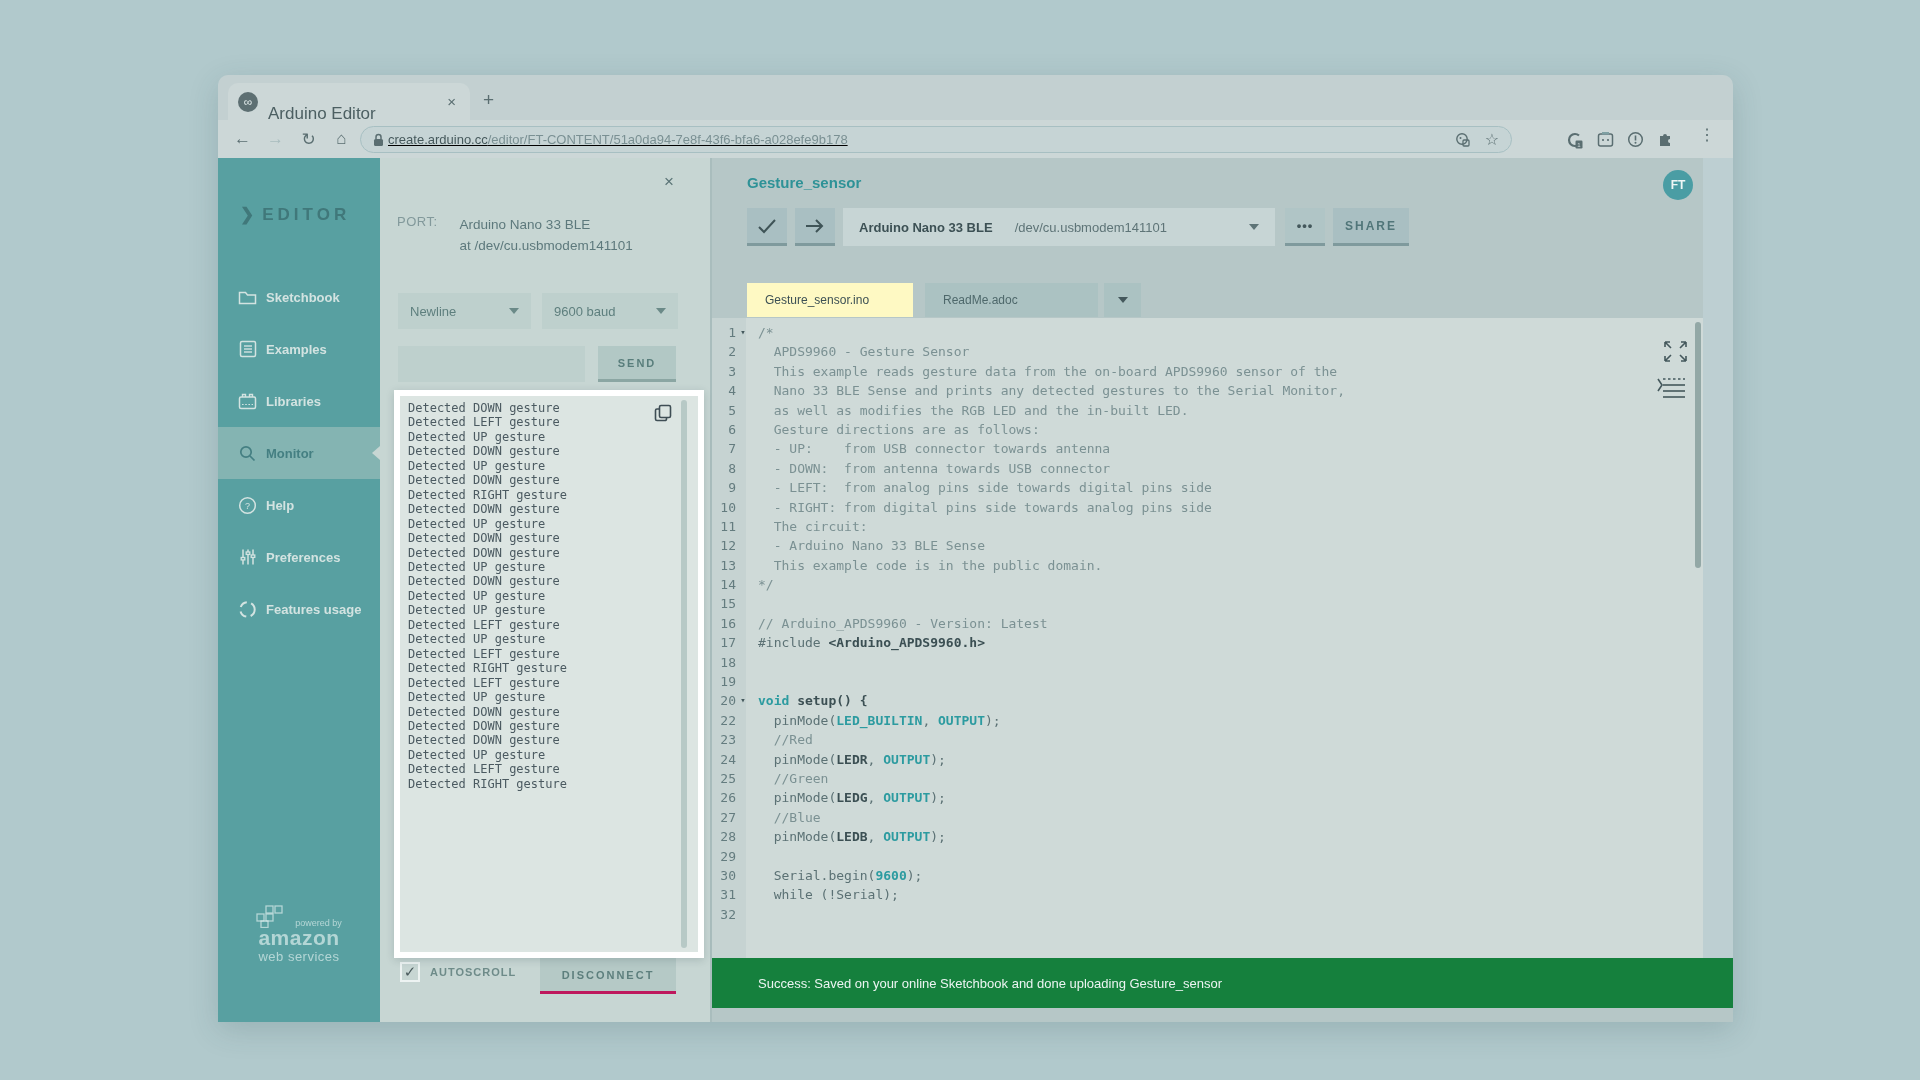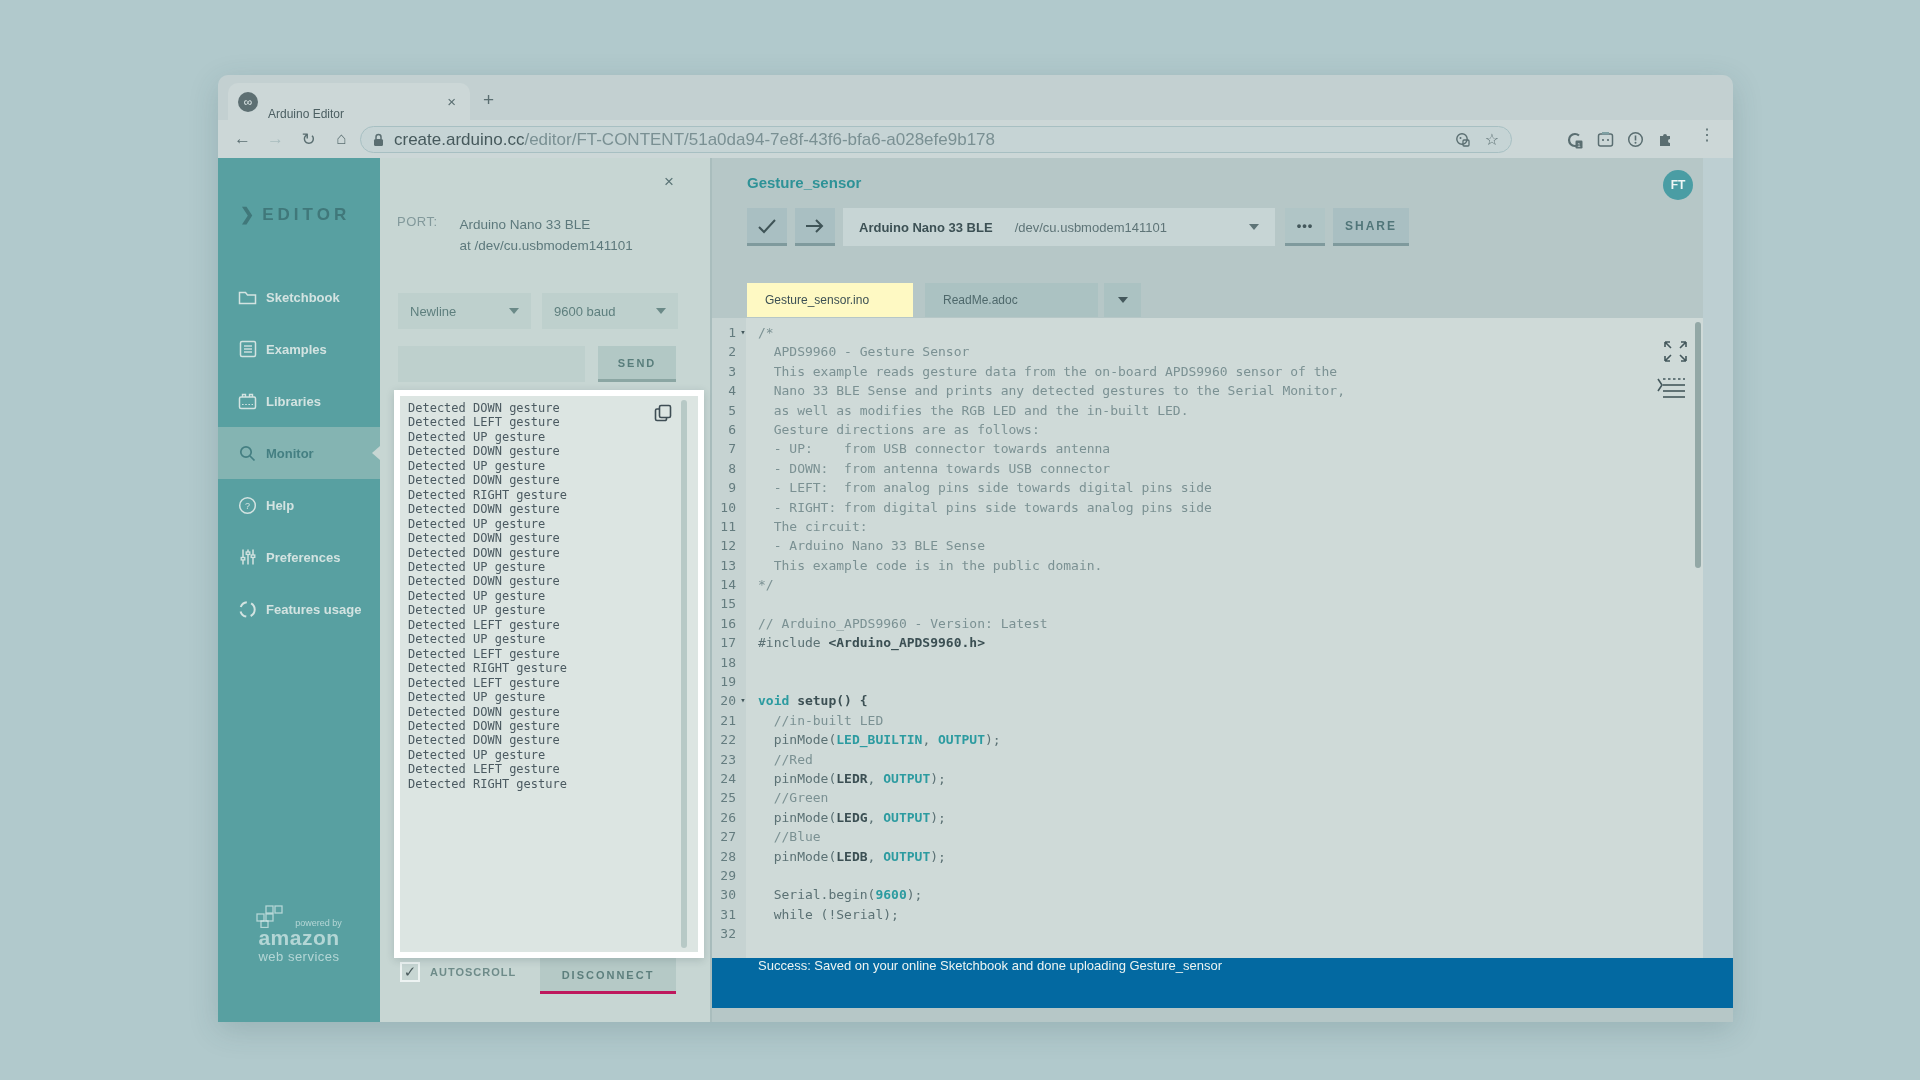--- a/index.html
+++ b/index.html
@@ -7,30 +7,30 @@
   body { background:#b1c9cc; font-family:"Liberation Sans", sans-serif; position:relative; }
 
   
   .window { position:absolute; left:218px; top:75px; width:1515px; height:947px;
             border-radius:10px 10px 0 0; box-shadow:0 8px 30px rgba(40,70,75,.18); overflow:hidden; }
   .tabstrip { position:absolute; left:0; top:0; width:100%; height:45px; background:#c3d0d1; }
   .btab { position:absolute; left:10px; top:8px; width:242px; height:37px; background:#ccd7d7;
           border-radius:10px 10px 0 0; display:flex; align-items:center; padding:0 10px; }
   .favicon { width:20px; height:20px; border-radius:50%; background:#5d6f72; color:#dfe8e8;
              font-size:12px; line-height:20px; text-align:center; flex:0 0 20px; }
-  .btab-title { font-size:12px; color:#4c5f62; margin-left:10px; flex:1; white-space:nowrap; overflow:hidden;margin-top:24px; }
+  .btab-title { font-size:17px; color:#4c5f62; margin-left:10px; flex:1; white-space:nowrap; overflow:hidden;margin-top:24px; }
   .tab-close { color:#5a6e71; font-size:15px; cursor:default; padding:0 4px; }
   .newtab { position:absolute; left:265px; top:14px; font-size:19px; color:#5a6e71; }
   .urlrow { position:absolute; left:0; top:45px; width:100%; height:38px; background:#ccd7d7;
             display:flex; align-items:center; }
   .navic { font-size:17px; color:#5a6e71; width:33px; text-align:center; }
   .navic.disabled { color:#a8bcbe; }
   .omnibox { position:absolute; left:142px; top:6px; width:1152px; height:27px; border-radius:14px;
              background:#c6d4d5; border:1px solid #a7bfc2; display:flex; align-items:center; padding:0 12px; }
-  .url-text { font-size:17px; margin-left:10px; white-space:nowrap; }
+  .url-text { font-size:13px; margin-left:4px; white-space:nowrap;text-decoration:underline; }
   .url-domain { color:#46595c; }
   .url-path { color:#7a9093; }
   .omni-right { margin-left:auto; display:flex; align-items:center; gap:14px; }
   .ext-icons { position:absolute; right:58px; top:6px; height:27px; display:flex; align-items:center; gap:13px; }
   .kebab { position:absolute; right:18px; top:5px; font-size:16px; color:#5a6e71; letter-spacing:0; }
 
   .content { position:absolute; left:0; top:83px; width:1515px; height:864px; background:#b6c7c7; }
 
   
   .sidebar { position:absolute; left:0; top:0; width:162px; height:864px; background:#58a0a1; }
@@ -117,22 +117,22 @@
   .gutter-cell { width:24px; text-align:right; color:#647c7f; flex:0 0 24px; }
   .fold { width:14px; flex:0 0 14px; text-align:center; font-size:9px; color:#44585c; }
   .code-text { padding-left:8px; }
   .tk-cm { color:#7b9193; }
   .tk-d  { color:#5b7174; }
   .tk-k  { color:#2c9ba0; font-weight:bold; }
   .tk-b  { color:#3b4f53; font-weight:bold; }
   .code-scroll { position:absolute; left:983px; top:164px; width:6px; height:246px; background:#93a8a6; border-radius:3px; }
   .exp-icon { position:absolute; left:951px; top:182px; width:26px; height:24px; }
   .fmt-icon { position:absolute; left:945px; top:218px; width:30px; height:24px; }
-  .statusbar { position:absolute; left:0; top:800px; width:1021px; height:50px; background:#0369a1;
-          display:flex; align-items:flex-start; padding-left:46px; }
+  .statusbar { position:absolute; left:0; top:800px; width:1021px; height:50px; background:#15803d;
+          display:flex; align-items:center; padding-left:46px; }
   .status-text { font-size:13px; color:#ecf4f2; }
 
   svg { display:block; }
 </style>
 </head>
 <body>
 
 <div class="window">
 
   <div class="tabstrip">
@@ -393,21 +393,20 @@
             <div class="code-line"><span class="gutter-cell">11</span><span class="fold"></span><span class="code-text"><span class="tk-cm">  The circuit:</span></span></div>
             <div class="code-line"><span class="gutter-cell">12</span><span class="fold"></span><span class="code-text"><span class="tk-cm">  - Arduino Nano 33 BLE Sense</span></span></div>
             <div class="code-line"><span class="gutter-cell">13</span><span class="fold"></span><span class="code-text"><span class="tk-cm">  This example code is in the public domain.</span></span></div>
             <div class="code-line"><span class="gutter-cell">14</span><span class="fold"></span><span class="code-text"><span class="tk-cm">*/</span></span></div>
             <div class="code-line"><span class="gutter-cell">15</span><span class="fold"></span><span class="code-text"></span></div>
             <div class="code-line"><span class="gutter-cell">16</span><span class="fold"></span><span class="code-text"><span class="tk-cm">// Arduino_APDS9960 - Version: Latest</span></span></div>
             <div class="code-line"><span class="gutter-cell">17</span><span class="fold"></span><span class="code-text"><span class="tk-d">#include </span><span class="tk-b">&lt;Arduino_APDS9960.h&gt;</span></span></div>
             <div class="code-line"><span class="gutter-cell">18</span><span class="fold"></span><span class="code-text"></span></div>
             <div class="code-line"><span class="gutter-cell">19</span><span class="fold"></span><span class="code-text"></span></div>
             <div class="code-line"><span class="gutter-cell">20</span><span class="fold">▾</span><span class="code-text"><span class="tk-k">void</span><span class="tk-b"> setup() {</span></span></div>
-            <div class="code-line"><span class="gutter-cell">21</span><span class="fold"></span><span class="code-text"><span class="tk-cm">  //in-built LED</span></span></div>
             <div class="code-line"><span class="gutter-cell">22</span><span class="fold"></span><span class="code-text"><span class="tk-d">  pinMode(</span><span class="tk-k">LED_BUILTIN</span><span class="tk-d">, </span><span class="tk-k">OUTPUT</span><span class="tk-d">);</span></span></div>
             <div class="code-line"><span class="gutter-cell">23</span><span class="fold"></span><span class="code-text"><span class="tk-cm">  //Red</span></span></div>
             <div class="code-line"><span class="gutter-cell">24</span><span class="fold"></span><span class="code-text"><span class="tk-d">  pinMode(</span><span class="tk-b">LEDR</span><span class="tk-d">, </span><span class="tk-k">OUTPUT</span><span class="tk-d">);</span></span></div>
             <div class="code-line"><span class="gutter-cell">25</span><span class="fold"></span><span class="code-text"><span class="tk-cm">  //Green</span></span></div>
             <div class="code-line"><span class="gutter-cell">26</span><span class="fold"></span><span class="code-text"><span class="tk-d">  pinMode(</span><span class="tk-b">LEDG</span><span class="tk-d">, </span><span class="tk-k">OUTPUT</span><span class="tk-d">);</span></span></div>
             <div class="code-line"><span class="gutter-cell">27</span><span class="fold"></span><span class="code-text"><span class="tk-cm">  //Blue</span></span></div>
             <div class="code-line"><span class="gutter-cell">28</span><span class="fold"></span><span class="code-text"><span class="tk-d">  pinMode(</span><span class="tk-b">LEDB</span><span class="tk-d">, </span><span class="tk-k">OUTPUT</span><span class="tk-d">);</span></span></div>
             <div class="code-line"><span class="gutter-cell">29</span><span class="fold"></span><span class="code-text"></span></div>
             <div class="code-line"><span class="gutter-cell">30</span><span class="fold"></span><span class="code-text"><span class="tk-d">  Serial.begin(</span><span class="tk-k">9600</span><span class="tk-d">);</span></span></div>
             <div class="code-line"><span class="gutter-cell">31</span><span class="fold"></span><span class="code-text"><span class="tk-d">  while (!Serial);</span></span></div>

